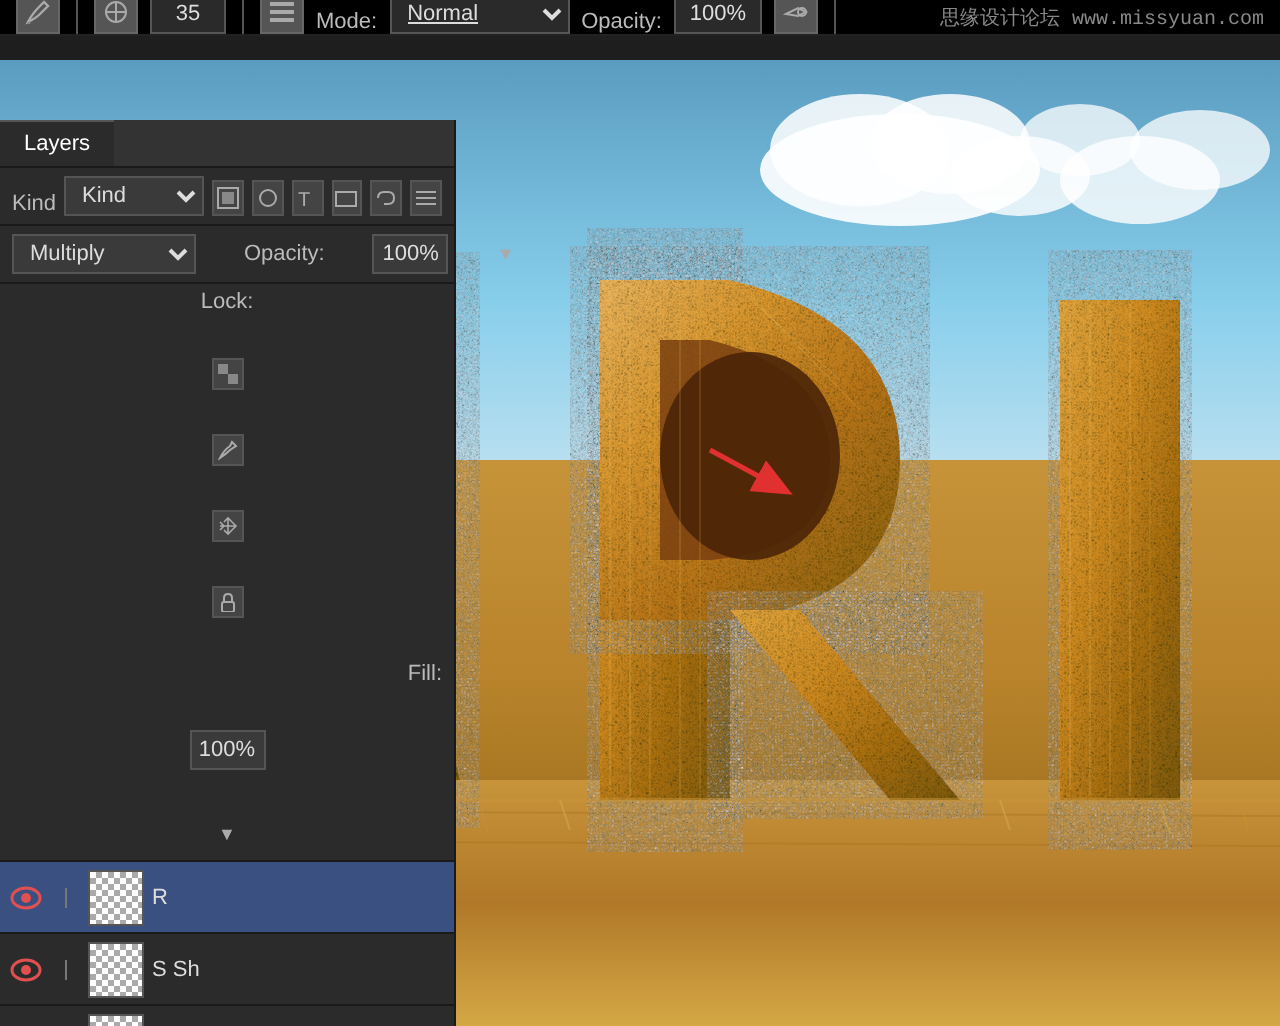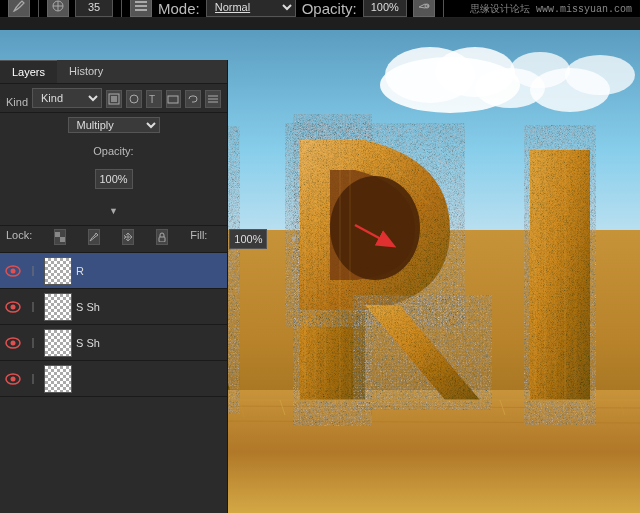--- a/index.html
+++ b/index.html
@@ -20,21 +20,21 @@
     .tool-icon {
       width: 22px; height: 22px;
       background: #555;
       border: 1px solid #666;
       display: flex; align-items: center; justify-content: center;
       cursor: pointer;
       font-size: 11px;
       color: #ddd;
     }
     .toolbar-separator { width: 1px; height: 20px; background: #555; margin: 0 2px; }
-    .toolbar-label { color: #bbb; font-size: 15px; }
+    .toolbar-label { color: #bbb; font-size: 11px; }
     .toolbar-input {
       width: 38px; height: 20px;
       background: #2a2a2a;
       border: 1px solid #555;
       color: #ddd;
       font-size: 11px;
       text-align: center;
     }
     .toolbar-select {
       height: 20px;
@@ -160,23 +160,22 @@
       display: flex; align-items: center; justify-content: center;
       font-size: 9px; color: #aaa;
       cursor: pointer;
     }
 
     
     .blend-row {
       display: flex;
       align-items: center;
       padding: 4px 6px;
-      gap: 12px;
+      gap: 24px;
       border-bottom: 1px solid #1a1a1a;
-      flex-direction: column;
     }
     .blend-select {
       height: 20px;
       background: #3a3a3a;
       border: 1px solid #555;
       color: #ddd;
       font-size: 11px;
       padding: 0 4px;
       flex: 1;
     }
@@ -191,24 +190,25 @@
     }
     .small-arrow {
       width: 12px; height: 20px;
       display: flex; align-items: center; justify-content: center;
       color: #aaa; font-size: 9px; cursor: pointer;
     }
 
     
     .lock-row {
       display: flex;
-      align-items: flex-start;
+      align-items: center;
       padding: 3px 6px;
       gap: 22px;
       border-bottom: 1px solid #1a1a1a;
+      flex-direction: column;
     }
     .lock-label { font-size: 11px; color: #bbb; }
     .lock-icon {
       width: 16px; height: 16px;
       background: #444;
       border: 1px solid #555;
       display: flex; align-items: center; justify-content: center;
       font-size: 9px; color: #aaa;
       cursor: pointer;
     }
@@ -453,21 +453,20 @@
         </marker>
       </defs>
       <line x1="355" y1="195" x2="392" y2="215" stroke="#e03030" stroke-width="2.5" marker-end="url(#arrowhead)"></line>
     </svg>
   </div>
 
   <div id="layers-panel">
 
     <div class="layers-tabs">
       <div class="layers-tab active">Layers</div>
-      <div class="layers-tab">History</div>
     </div>
 
     <div class="kind-row">
       <span class="kind-label">Kind</span>
       <select class="kind-select">
         <option>Kind</option>
         <option>Pixel</option>
         <option>Adjustment</option>
         <option>Type</option>
         <option>Shape</option>

